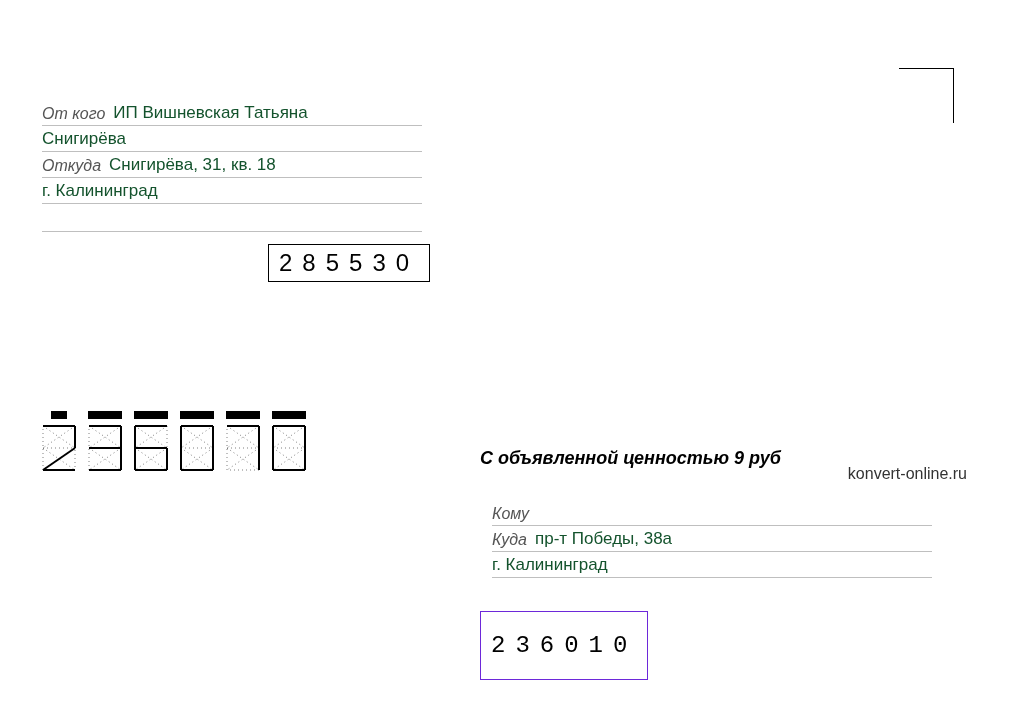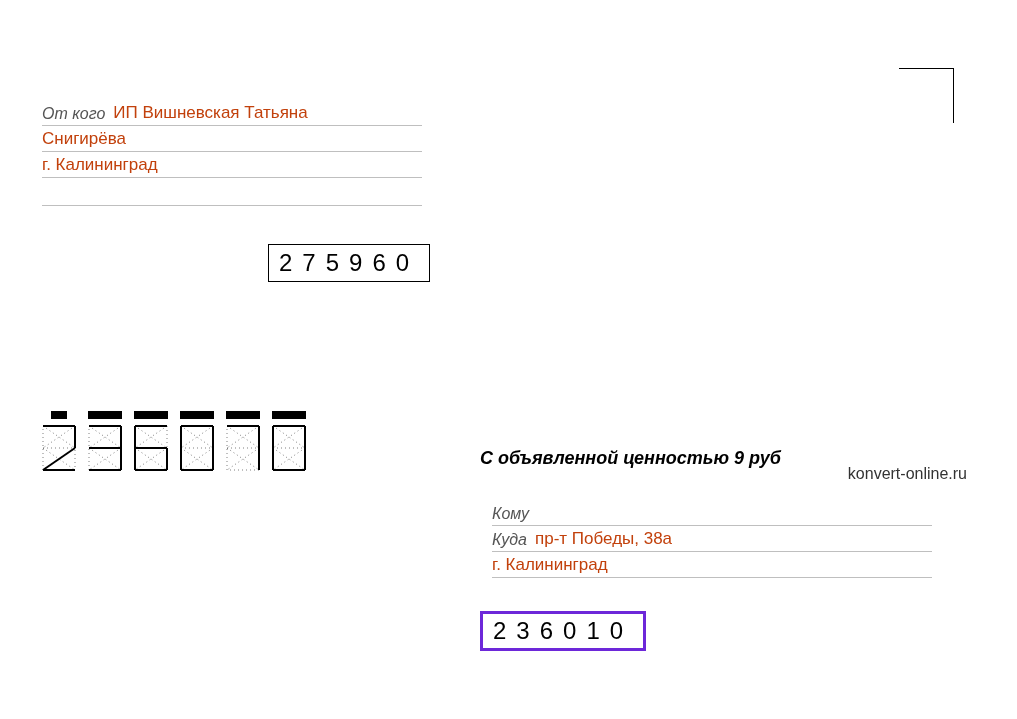--- a/index.html
+++ b/index.html
@@ -6,34 +6,34 @@
   html, body { width: 1017px; height: 719px; background: #fff; font-family: Arial, Helvetica, sans-serif; color: #000; }
   .envelope { position: relative; width: 1017px; height: 517px; }
 
   
   .stamp-corner { position: absolute; top: 68px; right: 63px; width: 55px; height: 55px; border-top: 1.5px solid #000; border-right: 1.5px solid #000; }
 
   
   .sender { position: absolute; top: 100px; left: 42px; width: 380px; }
   .line { border-bottom: 1px solid #bfbfbf; padding: 2px 0 2px 0; height: 26px; display: flex; align-items: flex-end; font-size: 17px; }
   .line .label { font-style: italic; color: #555; font-size: 16px; margin-right: 8px; white-space: nowrap; }
-  .line .value { color: #c2410c; }
+  .line .value { color: #14532d; }
   .spacer-line { border-bottom: 1px solid #bfbfbf; height: 20px; margin-top: 8px; }
 
   
   .index-box { position: absolute; top: 244px; left: 268px; border: 1px solid #000; padding: 4px 10px; font-size: 24px; letter-spacing: 10px; font-family: Arial, sans-serif; }
 
   
   .declared { position: absolute; top: 448px; left: 480px; font-weight: bold; font-style: italic; font-size: 18px; }
 
   
   .recipient { position: absolute; top: 500px; left: 492px; width: 440px; }
 
   
-  .index-box2 { position: absolute; top: 611px; left: 480px; border: 3px solid #6d28d9; padding: 3px 10px; font-size: 24px; letter-spacing: 10px; }
+  .index-box2 { position: absolute; top: 611px; left: 480px; border: 1px solid #6d28d9; padding: 20px 10px; font-size: 24px; letter-spacing: 10px; font-family: Liberation Mono, monospace; }
 
   
   .site { position: absolute; bottom: 34px; right: 50px; font-size: 16px; color: #333; }
 
   
   .bigindex { position: absolute; bottom: 46px; left: 42px; display: flex; gap: 12px; align-items: flex-end; }
   .digit-col { display: flex; flex-direction: column; align-items: center; gap: 6px; }
   .bar { width: 34px; height: 8px; background: #000; }
   .bar.half { width: 16px; }
   .digit-box { width: 34px; height: 46px; position: relative; }
@@ -48,27 +48,31 @@
 
   <div class="sender">
     <div class="line">
       <span class="label">От кого</span>
       <span class="value">ИП Вишневская Татьяна</span>
     </div>
     <div class="line">
       <span class="value">Снигирёва</span>
     </div>
     <div class="line">
+      <span class="label">Откуда</span>
+      <span class="value">Снигирёва, 31, кв. 18</span>
+    </div>
+    <div class="line">
       <span class="value">г. Калининград</span>
     </div>
     <div class="spacer-line"></div>
   </div>
 
   <div class="index-box">
-    <span>275960</span>
+    <span>285530</span>
   </div>
 
   <div class="declared">С объявленной ценностью 9 руб</div>
 
   <div class="recipient">
     <div class="line">
       <span class="label">Кому</span>
     </div>
     <div class="line">
       <span class="label">Куда</span>

